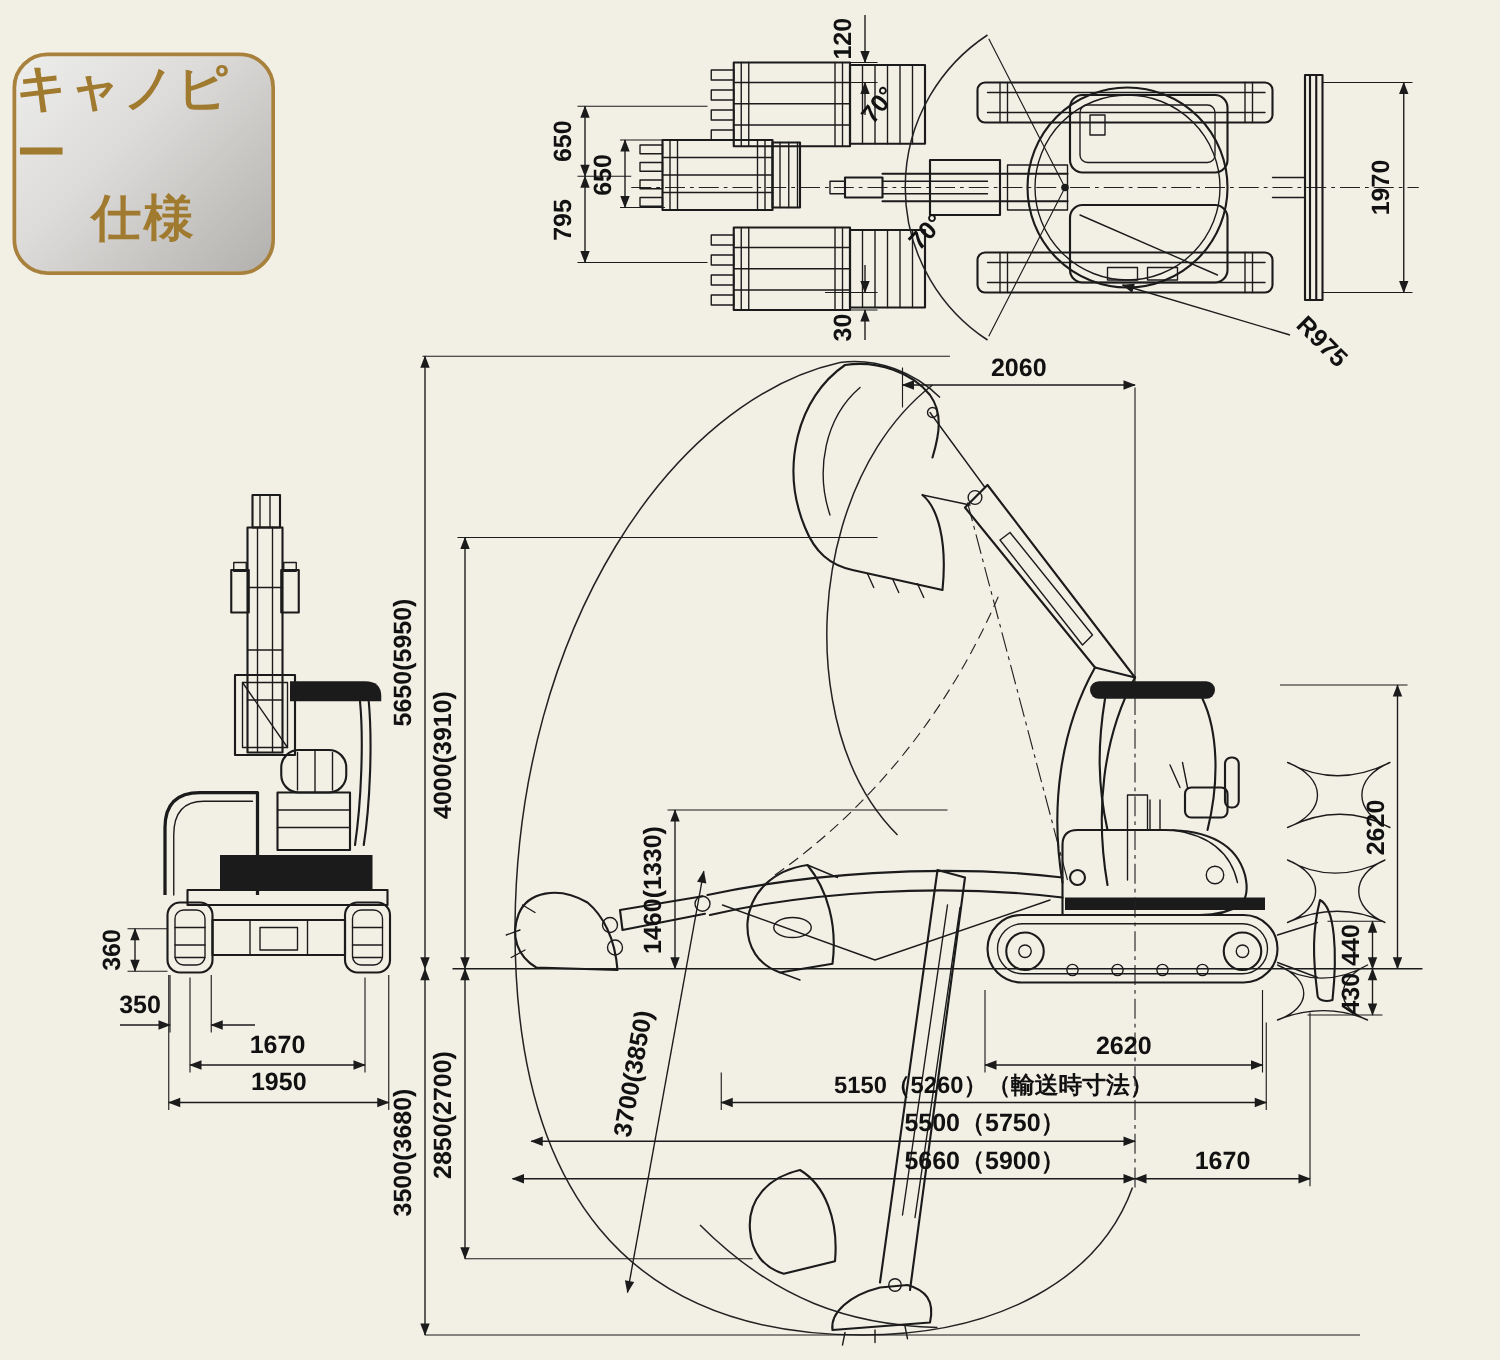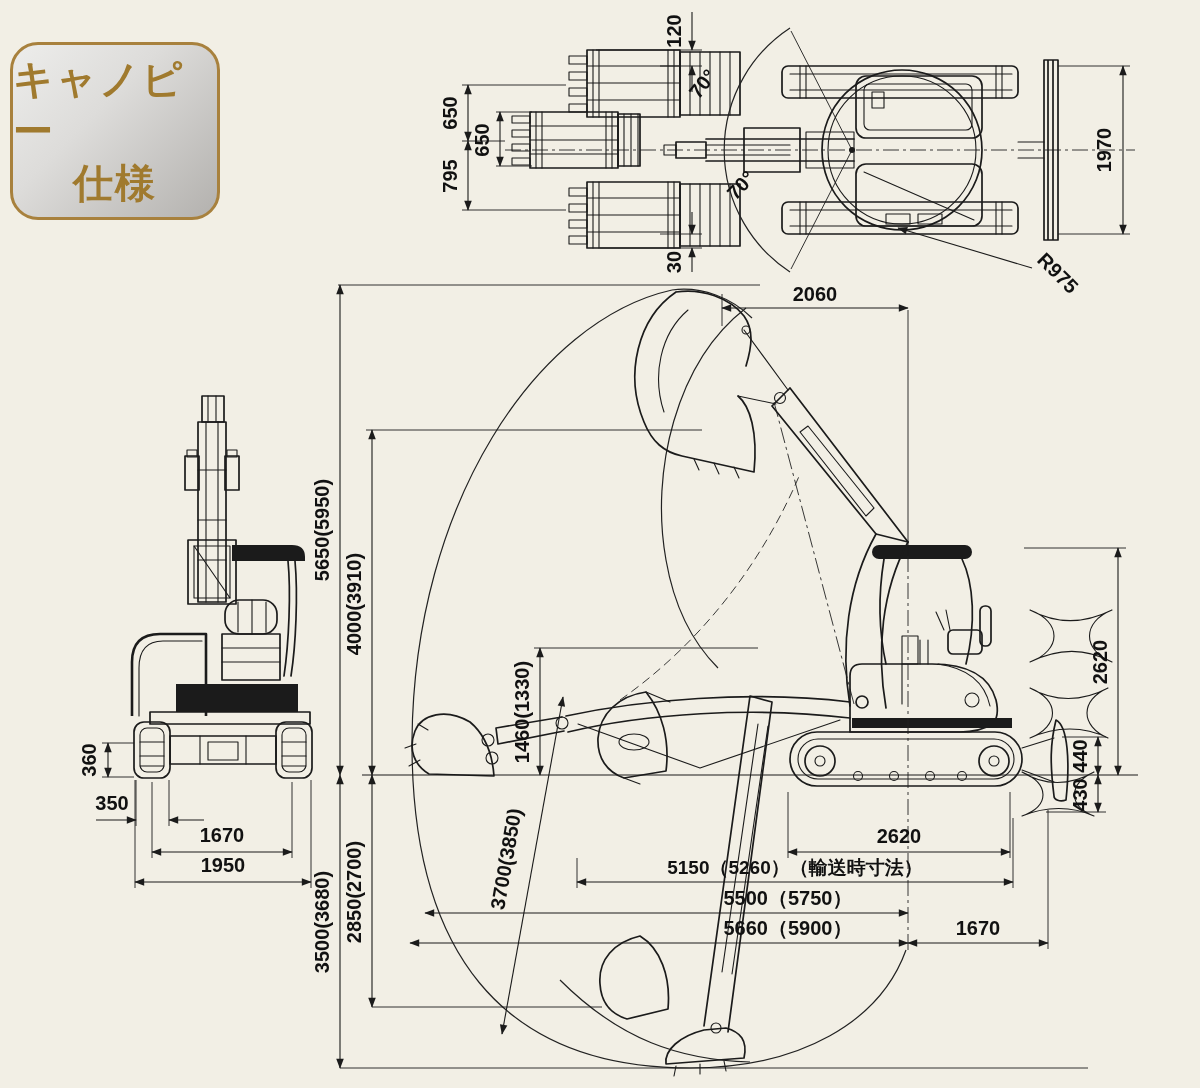--- a/index.html
+++ b/index.html
@@ -1,21 +1,21 @@
 <!DOCTYPE html>
 <html><head>
 <meta charset="utf-8">
 <style>
   html,body{margin:0;padding:0;background:#e8e4d8;}
   #canvas{position:relative;width:1200px;height:1088px;background:#f2efe5;overflow:hidden;
           font-family:"Liberation Sans",sans-serif;}
   #badge{position:absolute;left:10px;top:42px;width:210px;height:178px;box-sizing:border-box;
          border:3px solid #a8813d;border-radius:28px;
          background:linear-gradient(135deg,#ededeb 0%,#dddcda 40%,#b3b1ae 100%);
-         display:flex;flex-direction:column;align-items:center;justify-content:center;
+         display:flex;flex-direction:column;align-items:center;
          color:#a07a2e;font-size:40px;font-weight:700;letter-spacing:2px;line-height:1.3;}
   svg{position:absolute;left:0;top:0;}
   .m  {stroke:#1b1b1b;stroke-width:1.7;fill:none;stroke-linejoin:round;stroke-linecap:round;}
   .m2 {stroke:#1b1b1b;stroke-width:1.1;fill:none;stroke-linejoin:round;stroke-linecap:round;}
   .mb {stroke:#1b1b1b;stroke-width:2.6;fill:none;stroke-linejoin:round;}
   .fd {fill:#1b1b1b;stroke:none;}
   .dl {stroke:#1b1b1b;stroke-width:1.1;fill:none;}
   .ext{stroke:#1b1b1b;stroke-width:0.9;fill:none;}
   .env{stroke:#222;stroke-width:1.2;fill:none;}
   .cl {stroke:#222;stroke-width:0.9;fill:none;stroke-dasharray:16 4 3 4;}

